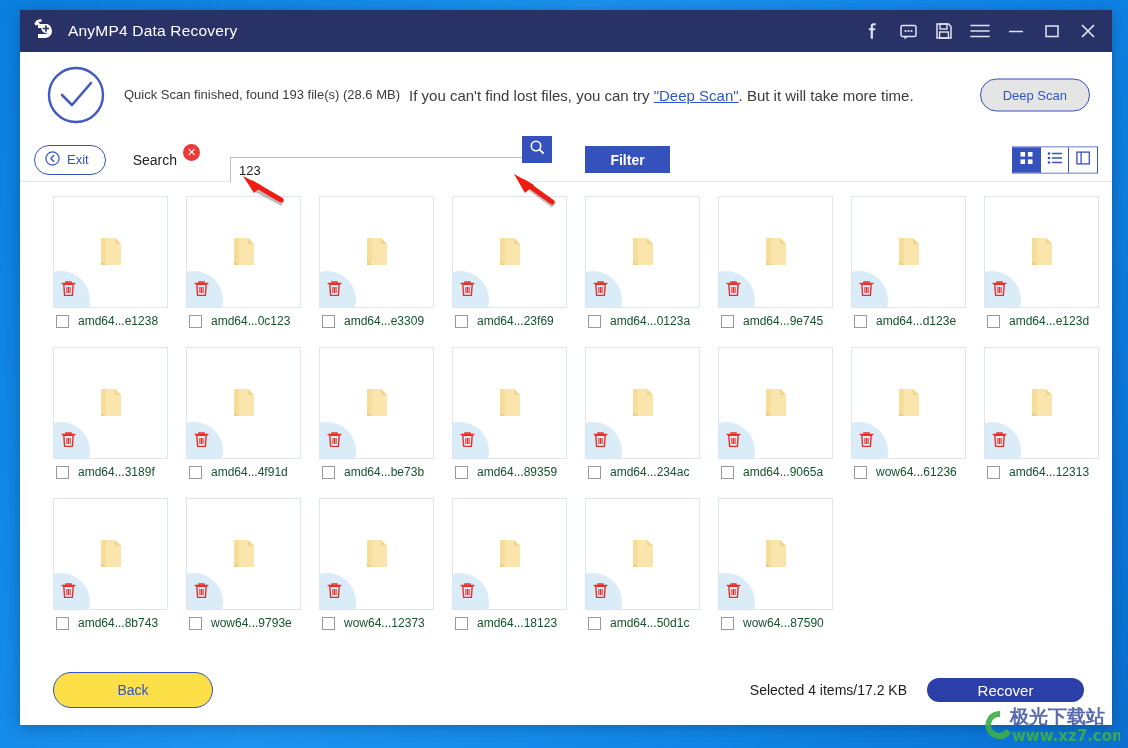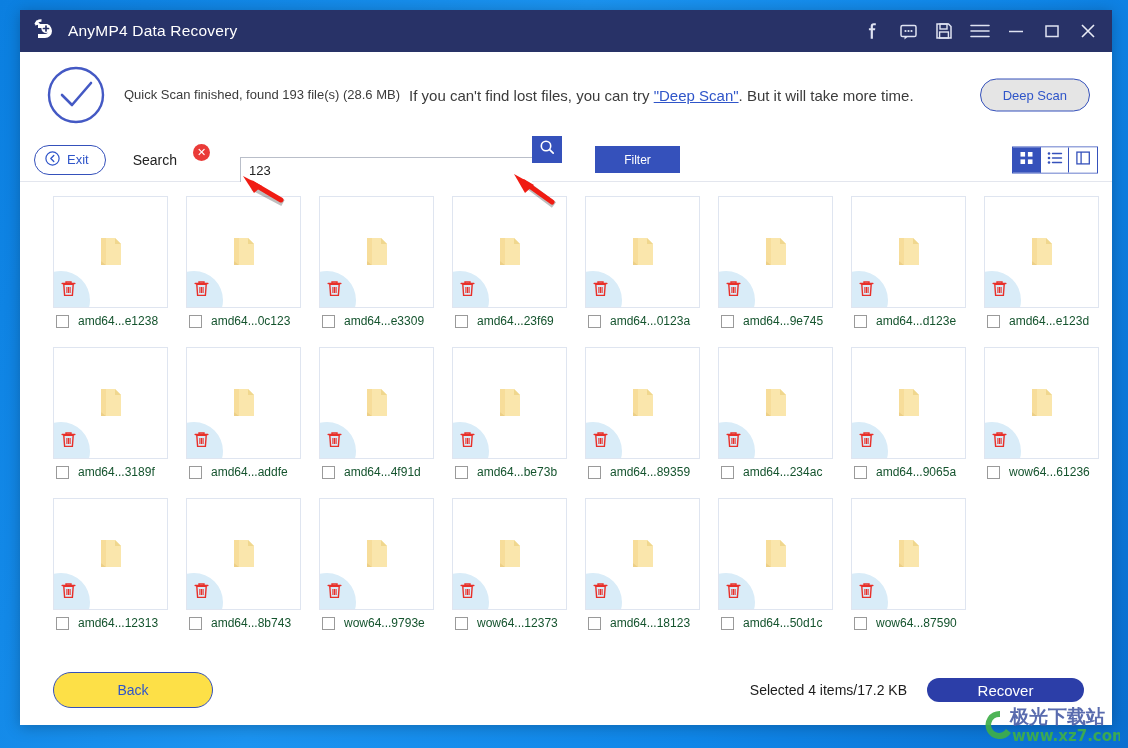--- a/index.html
+++ b/index.html
@@ -67,21 +67,21 @@
     position: relative;
   }
   .exit-btn {
     display: flex; align-items: center; gap: 7px;
     border: 1px solid #3551bb; border-radius: 16px;
     background: #fff; color: #2f55c9; font-size: 13px;
     padding: 5px 16px 5px 10px; cursor: pointer; font-family: inherit;
   }
   .search-label {
     margin-left: 27px; font-size: 14px; color: #222;
-    display: flex; align-items: center; gap: 12px;
+    display: flex; align-items: center; gap: 2px;
   }
   .x-badge {
     width: 17px; height: 17px; border-radius: 50%;
     background: #ea3b38; color: #fff; font-size: 11px; line-height: 17px;
     text-align: center; margin-left: 4px; position: relative; top: -7px;
     font-family: "Liberation Sans", sans-serif;
   }
   .search-wrap { margin-left: 30px; display: flex; align-items: stretch; }
   .search-input {
     width: 292px; height: 27px;
@@ -89,21 +89,21 @@
     font-size: 13px; padding: 0 8px; color: #222;
     font-family: inherit; outline: none; background: #fff; margin-top: 21px;
   }
   .search-go {
     width: 30px; height: 27px; background: #3551bb; border: 1px solid #3551bb;
     display: flex; align-items: center; justify-content: center;
     cursor: pointer;
   }
   .filter-btn {
     margin-left: 33px; background: #3551bb; color: #fff; border: none;
-    width: 85px; height: 27px; font-size: 12px; cursor: pointer; font-family: inherit;
+    width: 85px; height: 27px; font-size: 14px; cursor: pointer; font-family: inherit; font-weight: bold;
   }
   .view-toggle {
     position: absolute; right: 14px; top: 50%; transform: translateY(-50%);
     display: flex; border: 1px solid #3551bb;
   }
   .vt {
     width: 28px; height: 25px; display: flex; align-items: center; justify-content: center;
     background: #fff; cursor: pointer; border-right: 1px solid #3551bb;
   }
   .vt:last-child { border-right: none; }
@@ -512,41 +512,20 @@
 </svg>
       <span class="trash"><svg width="15" height="17" viewBox="0 0 15 17">
   <path d="M1.2 3.6 h12.6" stroke="#e8302a" stroke-width="1.5" stroke-linecap="round"></path>
   <path d="M5 3.6 v-1.6 h5 v1.6" fill="none" stroke="#e8302a" stroke-width="1.4"></path>
   <path d="M2.8 4.4 h9.4 l-0.8 11 h-7.8 z" fill="none" stroke="#e8302a" stroke-width="1.4"></path>
   <path d="M5.9 7 v6 M7.5 7 v6 M9.1 7 v6" stroke="#e8302a" stroke-width="1.1"></path>
 </svg></span>
     </div>
     <div class="tile-row2">
       <span class="chk"></span>
-      <span class="fname">amd64...addfe</span>
-    </div>
-        </div>
-        <div class="tile">
-    <div class="thumb">
-      <span class="corner"></span>
-      <svg class="folder" viewBox="0 0 26 30">
-  <path d="M3 1 h14 l6 6 v21 h-20 z" fill="#fae6ac"></path>
-  <path d="M17 1 l6 6 h-6 z" fill="#f0d78e"></path>
-  <path d="M3 1 h5 v27 l-5 -4 z" fill="#f7dd9a"></path>
-  <path d="M3 24 l5 4 h-5 z" fill="#edcf86"></path>
-</svg>
-      <span class="trash"><svg width="15" height="17" viewBox="0 0 15 17">
-  <path d="M1.2 3.6 h12.6" stroke="#e8302a" stroke-width="1.5" stroke-linecap="round"></path>
-  <path d="M5 3.6 v-1.6 h5 v1.6" fill="none" stroke="#e8302a" stroke-width="1.4"></path>
-  <path d="M2.8 4.4 h9.4 l-0.8 11 h-7.8 z" fill="none" stroke="#e8302a" stroke-width="1.4"></path>
-  <path d="M5.9 7 v6 M7.5 7 v6 M9.1 7 v6" stroke="#e8302a" stroke-width="1.1"></path>
-</svg></span>
-    </div>
-    <div class="tile-row2">
-      <span class="chk"></span>
       <span class="fname">amd64...4f91d</span>
     </div>
         </div>
         <div class="tile">
     <div class="thumb">
       <span class="corner"></span>
       <svg class="folder" viewBox="0 0 26 30">
   <path d="M3 1 h14 l6 6 v21 h-20 z" fill="#fae6ac"></path>
   <path d="M17 1 l6 6 h-6 z" fill="#f0d78e"></path>
   <path d="M3 1 h5 v27 l-5 -4 z" fill="#f7dd9a"></path>

